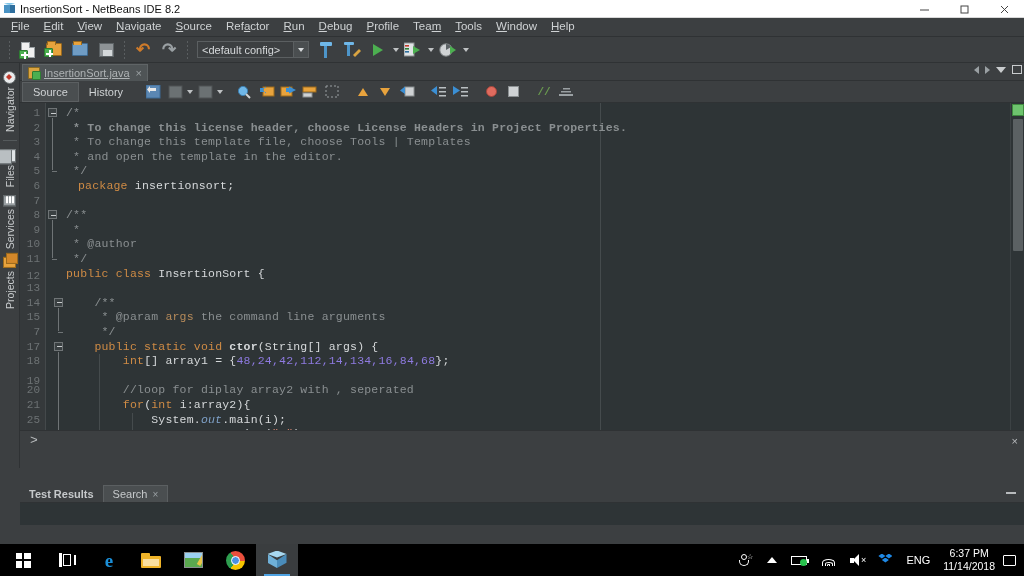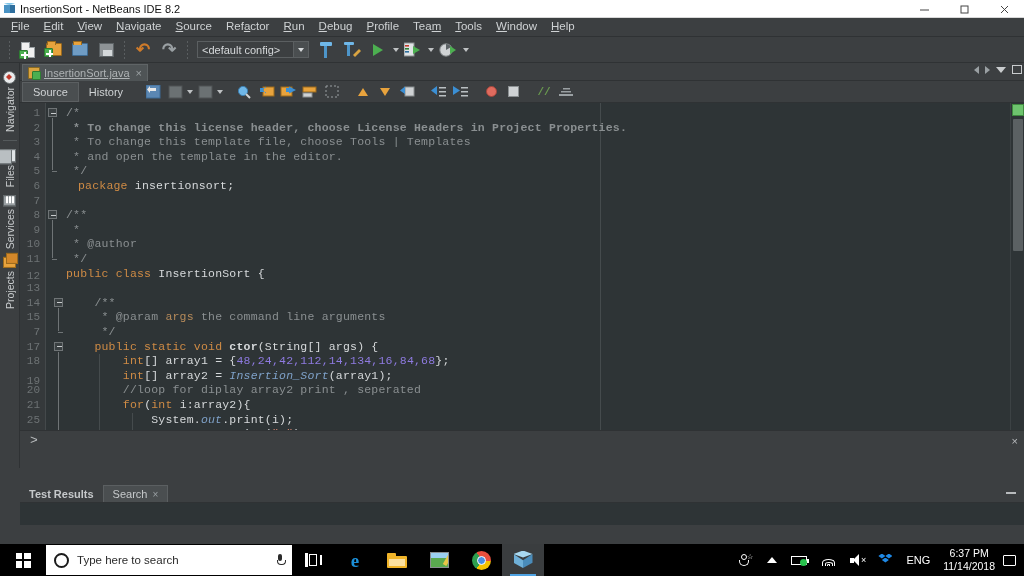--- a/index.html
+++ b/index.html
@@ -689,24 +689,23 @@
           <div class="codeline" style="top: 119.8px;"><span class="cm"> *</span></div>
           <div class="codeline" style="top: 134.4px;"><span class="cm"> * @author</span></div>
           <div class="codeline" style="top: 149px;"><span class="cm"> */</span></div>
           <div class="codeline" style="top: 163.6px;"><span class="k">public class</span><span class="id"> InsertionSort {</span></div>
           <div class="codeline" style="top: 178.2px;"></div>
           <div class="codeline" style="top: 192.8px;"><span class="cm">    /**</span></div>
           <div class="codeline" style="top: 207.4px;"><span class="cm">     * @param </span><span class="par">args</span><span class="cm"> the command line arguments</span></div>
           <div class="codeline" style="top: 222px;"><span class="cm">     */</span></div>
           <div class="codeline" style="top: 236.6px;"><span class="id">    </span><span class="k">public static void </span><span class="mth">ctor</span><span class="id">(String[] args) {</span></div>
           <div class="codeline" style="top: 251.2px;"><span class="id">        </span><span class="k">int</span><span class="id">[] array1 = {</span><span class="num">48,24,42,112,14,134,16,84,68</span><span class="id">};</span></div>
-          <div class="codeline" style="top: 265.8px;"><span class="id">        </span><span class="k">int</span><span class="id">[] array2 = </span><span class="fld">Insertion_Sort</span><span class="id">(array1);</span></div>
-          <div class="codeline" style="top: 280.4px;"><span class="cm">        //loop for diplay array2 print , seperated</span></div>
+          <div class="codeline" style="top: 280.4px;"><span class="cm">        //loop for diplay array2 with , seperated</span></div>
           <div class="codeline" style="top: 295px;"><span class="id">        </span><span class="k">for</span><span class="id">(</span><span class="k">int</span><span class="id"> i:array2){</span></div>
-          <div class="codeline" style="top: 309.6px;"><span class="id">            System.</span><span class="fld">out</span><span class="id">.print(i);</span></div>
+          <div class="codeline" style="top: 309.6px;"><span class="id">            System.</span><span class="fld">out</span><span class="id">.main(i);</span></div>
           <div class="codeline" style="top: 324.2px;"><span class="id">            System.</span><span class="fld">out</span><span class="id">.print(</span><span class="str">","</span><span class="id">);</span></div>
           <div class="indent-guide" style="left: 33px; top: 251.2px; height: 116.8px;"></div>
           <div class="indent-guide" style="left: 66px; top: 309.6px; height: 43.8px;"></div>
         </div>
       <div class="vscroll">
         <div class="topbox"></div>
         <div class="mark"></div>
         <div class="thumb"></div>
       </div>
     </div>
@@ -734,25 +733,20 @@
 
   <div class="taskbar">
     <div class="startbtn">
       <div class="winlogo">
         <div></div>
           <div></div>
           <div></div>
           <div></div>
       </div>
     </div>
-    <div class="searchpill">
-      <span class="ring"></span>
-      <span class="sp-txt">Type here to search</span>
-      <span class="mic"></span>
-    </div>
 
     <div class="tb-app">
       <div class="taskview">
         <div class="bar"></div>
           <div class="bx"></div>
           <div class="i2"></div>
       </div>
     </div>
     <div class="tb-app">
       <span class="edge-e">e</span>

